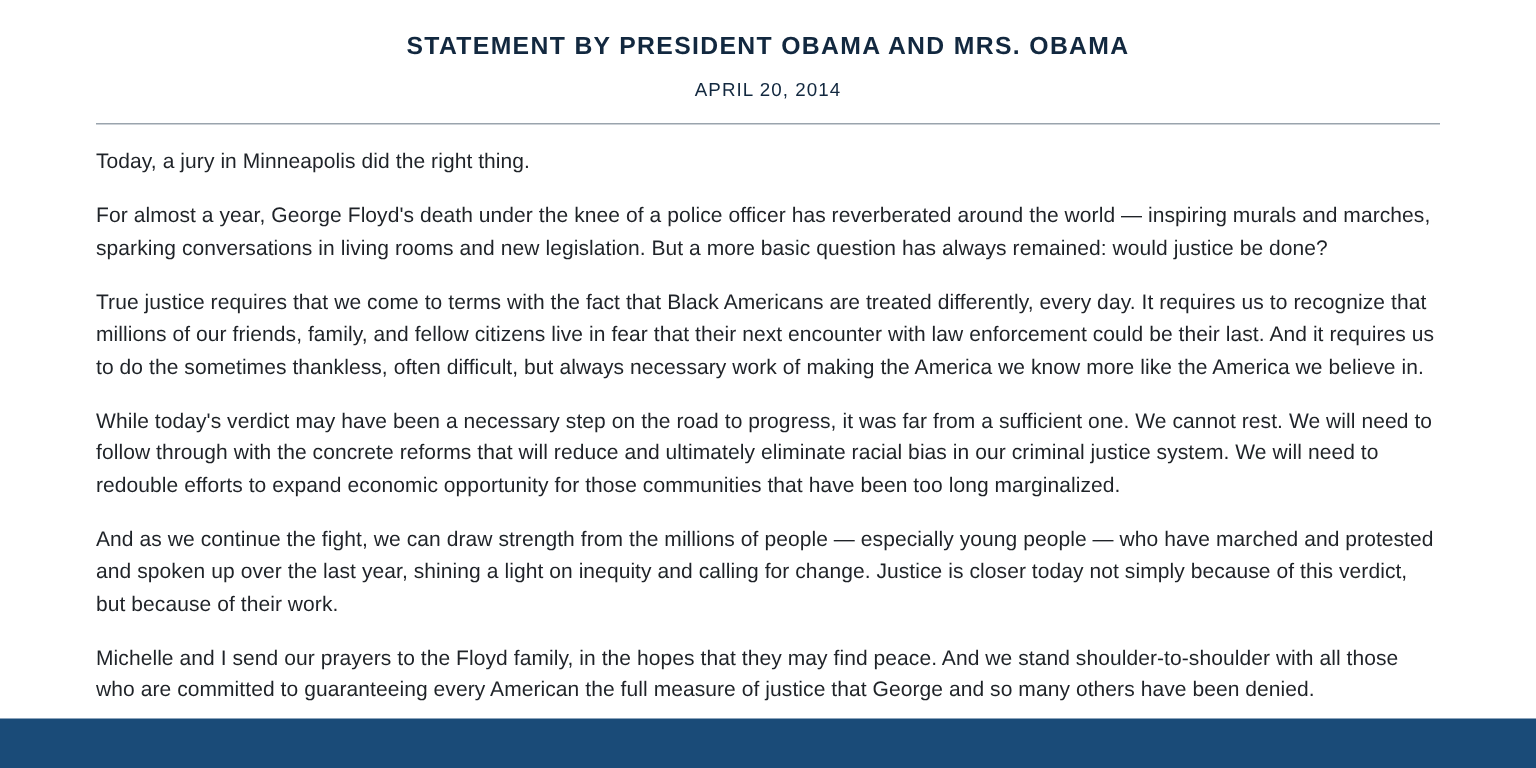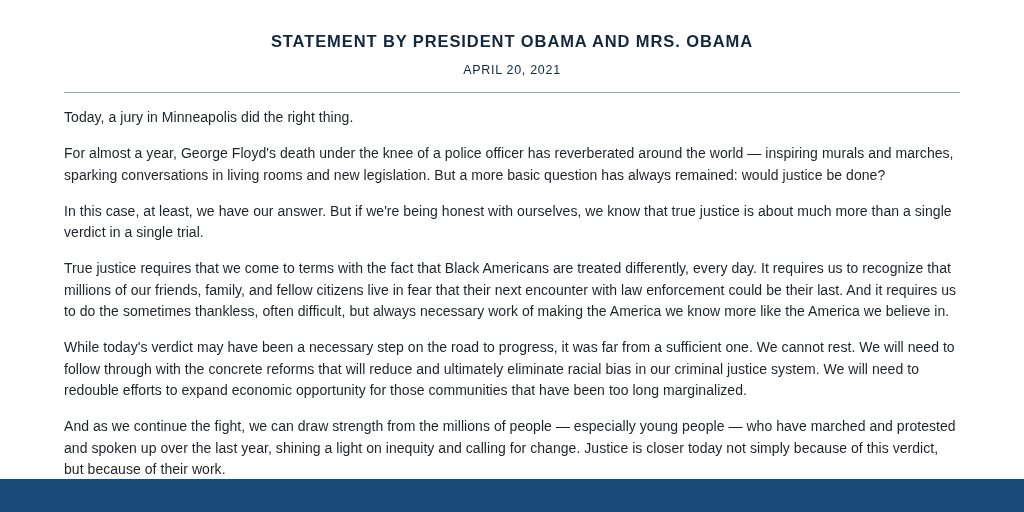--- a/index.html
+++ b/index.html
@@ -15,21 +15,21 @@
     overflow: hidden;
   }
   .page {
     position: relative;
     width: 1024px;
     height: 512px;
     box-sizing: border-box;
     background: #ffffff;
   }
   .header {
-    padding-top: 32px;
+    padding-top: 22px;
     text-align: center;
   }
   .doc-title {
     font-size: 16.5px;
     font-weight: bold;
     letter-spacing: 0.9px;
     color: #12283f;
     margin: 0;
   }
   .doc-date {
@@ -66,29 +66,28 @@
     background: #1a4b78;
   }
 </style>
 </head>
 <body>
 
 <div class="page">
 
   <div class="header">
     <h1 class="doc-title">STATEMENT BY PRESIDENT OBAMA AND MRS. OBAMA</h1>
-    <div class="doc-date">APRIL 20, 2021</div>
+    <div class="doc-date">APRIL 20, 2014</div>
   </div>
 
   <div class="rule"></div>
 
   <div class="body-copy">
     <p class="para">Today, a jury in Minneapolis did the right thing.</p>
     <p class="para">For almost a year, George Floyd's death under the knee of a police officer has reverberated around the world — inspiring murals and marches, sparking conversations in living rooms and new legislation. But a more basic question has always remained: would justice be done?</p>
-    <p class="para">In this case, at least, we have our answer. But if we're being honest with ourselves, we know that true justice is about much more than a single verdict in a single trial.</p>
     <p class="para">True justice requires that we come to terms with the fact that Black Americans are treated differently, every day. It requires us to recognize that millions of our friends, family, and fellow citizens live in fear that their next encounter with law enforcement could be their last. And it requires us to do the sometimes thankless, often difficult, but always necessary work of making the America we know more like the America we believe in.</p>
     <p class="para">While today's verdict may have been a necessary step on the road to progress, it was far from a sufficient one. We cannot rest. We will need to follow through with the concrete reforms that will reduce and ultimately eliminate racial bias in our criminal justice system. We will need to redouble efforts to expand economic opportunity for those communities that have been too long marginalized.</p>
     <p class="para">And as we continue the fight, we can draw strength from the millions of people — especially young people — who have marched and protested and spoken up over the last year, shining a light on inequity and calling for change. Justice is closer today not simply because of this verdict, but because of their work.</p>
     <p class="para">Michelle and I send our prayers to the Floyd family, in the hopes that they may find peace. And we stand shoulder-to-shoulder with all those who are committed to guaranteeing every American the full measure of justice that George and so many others have been denied.</p>
   </div>
 
   <div class="footer-bar"></div>
 
 </div>
 

